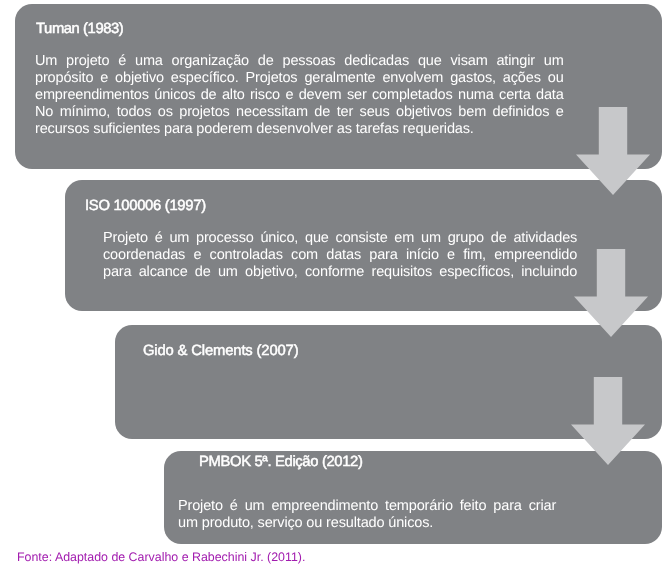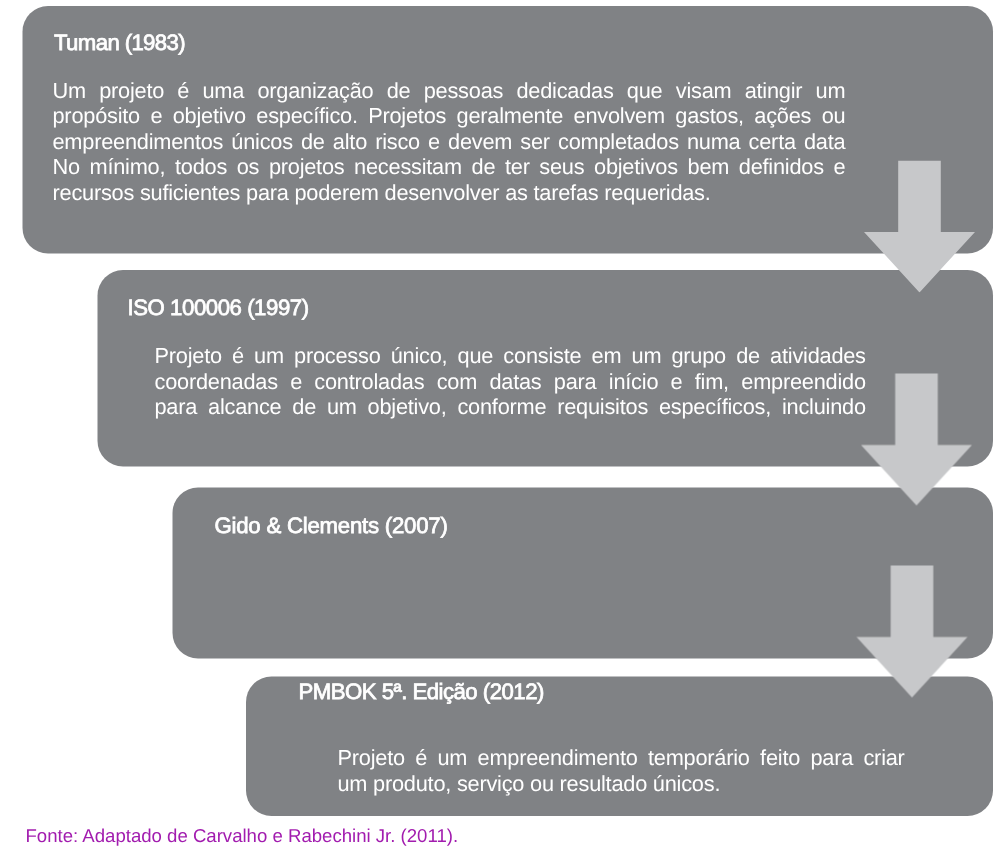--- a/index.html
+++ b/index.html
@@ -30,21 +30,21 @@
   #card2{left:115px; top:324.7px; width:547px; height:114.5px;}
   #card3{left:164px; top:451.1px; width:498px; height:93px;}
 
   #t0{left:36px;  top:20.6px;}
   #b0{left:34.6px; top:53.15px; width:528.6px;}
   #t1{letter-spacing:-0.3px; left:84.6px; top:198.12px;}
   #b1{left:83.4px; top:229.8px; width:474.2px;margin-left:20px;}
   #t2{letter-spacing:-0.15px; left:143px; top:343.03px;}
   #b2{left:131.6px; top:373.0px; width:424.2px;}
   #t3{letter-spacing:-0.35px; left:178.7px; top:454px;margin-left:20px;}
-  #b3{left:177.8px; top:498.3px; width:378.1px;margin-left:47px;}
+  #b3{left:177.8px; top:498.3px; width:378.1px;}
 
   #fn{left:17px; top:550.2px;}
 
   #a0{left:575.9px; top:106.6px;}
   #a1{left:574.2px; top:248.8px;}
   #a2{left:570.9px; top:376.6px;}
 </style>
 </head>
 <body>
 

